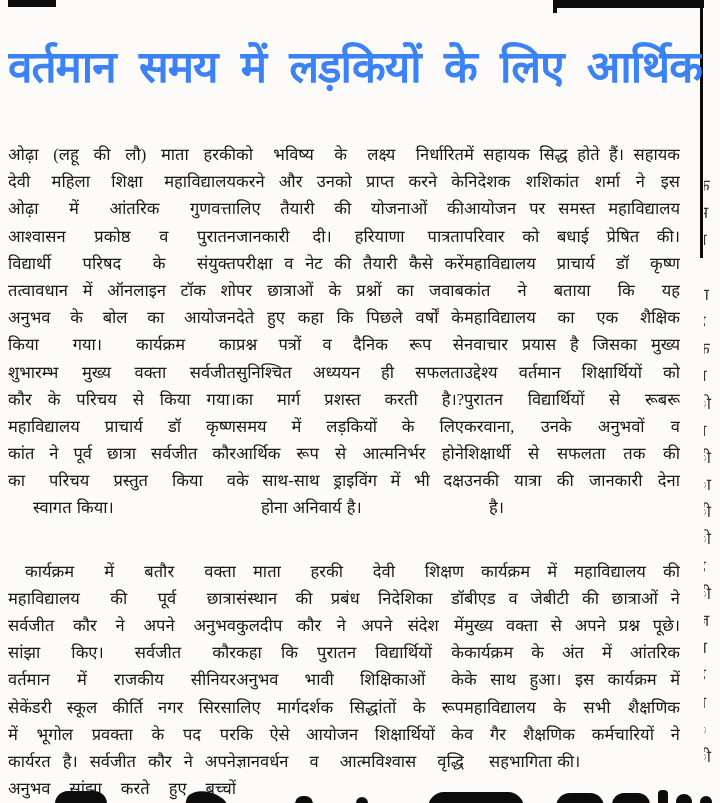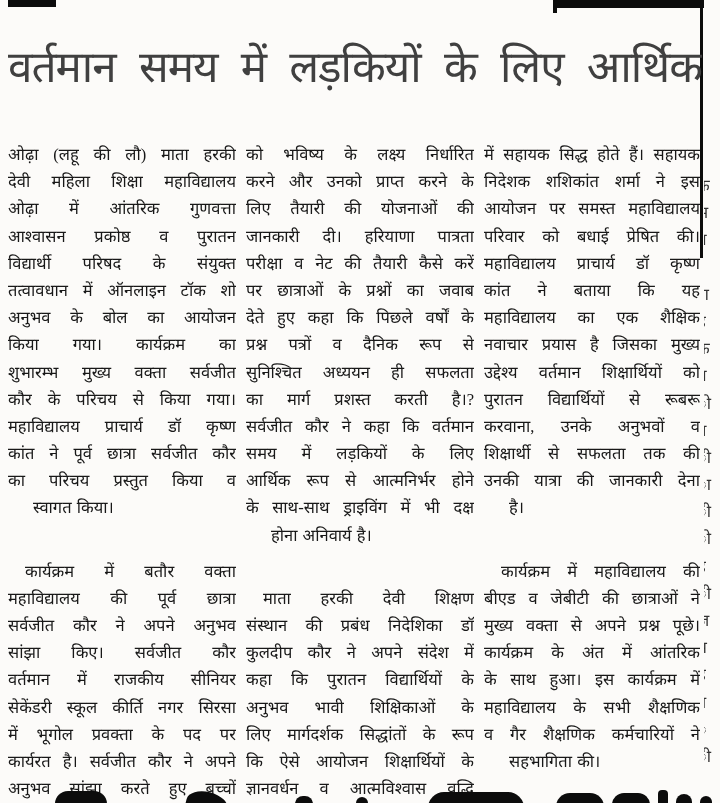--- a/index.html
+++ b/index.html
@@ -13,30 +13,30 @@
   }
   
   .rule{position:absolute;background:#0c0c0c;}
   .rule-top-left{left:8px;top:0;width:48px;height:7px;}
   .rule-top-right{left:553px;top:0;width:151px;height:8px;}
   .rule-top-right-stub{left:553px;top:0;width:4px;height:13px;}
   .rule-right{left:700px;top:6px;width:3px;height:252px;}
   
   .headline{
     position:absolute;left:8px;top:10px;width:694px;
-    font-weight:normal;color:#404040;
+    font-weight:bold;color:#3b82f6;
     font-size:44px;line-height:57px;letter-spacing:-1px;
     white-space:nowrap;
   }
   .headline .hl{display:block;height:57px;overflow:hidden;
     text-align:justify;text-align-last:justify;}
   
   .columns{
     position:absolute;left:8px;top:141px;width:692px;
-    display:flex;gap:10px;
+    display:flex;
   }
   .col{overflow:hidden;}
   .col-1,.col-2{width:228px;flex:0 0 228px;}
   .col-3{width:216px;flex:0 0 216px;}
   .line{
     height:27.2px;line-height:27.2px;overflow:hidden;
     font-size:16.5px;color:#181818;
     text-align:justify;text-align-last:justify;
     word-spacing:1px;
   }
@@ -110,21 +110,20 @@
     <div class="line">को भविष्य के लक्ष्य निर्धारित</div>
         <div class="line">करने और उनको प्राप्त करने के</div>
         <div class="line">लिए तैयारी की योजनाओं की</div>
         <div class="line">जानकारी दी। हरियाणा पात्रता</div>
         <div class="line">परीक्षा व नेट की तैयारी कैसे करें</div>
         <div class="line">पर छात्राओं के प्रश्नों का जवाब</div>
         <div class="line">देते हुए कहा कि पिछले वर्षों के</div>
         <div class="line">प्रश्न पत्रों व दैनिक रूप से</div>
         <div class="line">सुनिश्चित अध्ययन ही सफलता</div>
         <div class="line">का मार्ग प्रशस्त करती है।?</div>
-        <div class="line">सर्वजीत कौर ने कहा कि वर्तमान</div>
         <div class="line">समय में लड़कियों के लिए</div>
         <div class="line">आर्थिक रूप से आत्मनिर्भर होने</div>
         <div class="line">के साथ-साथ ड्राइविंग में भी दक्ष</div>
         <div class="line end">होना अनिवार्य है।</div>
         <div class="line indent">माता हरकी देवी शिक्षण</div>
         <div class="line">संस्थान की प्रबंध निदेशिका डॉ</div>
         <div class="line">कुलदीप कौर ने अपने संदेश में</div>
         <div class="line">कहा कि पुरातन विद्यार्थियों के</div>
         <div class="line">अनुभव भावी शिक्षिकाओं के</div>
         <div class="line">लिए मार्गदर्शक सिद्धांतों के रूप</div>

